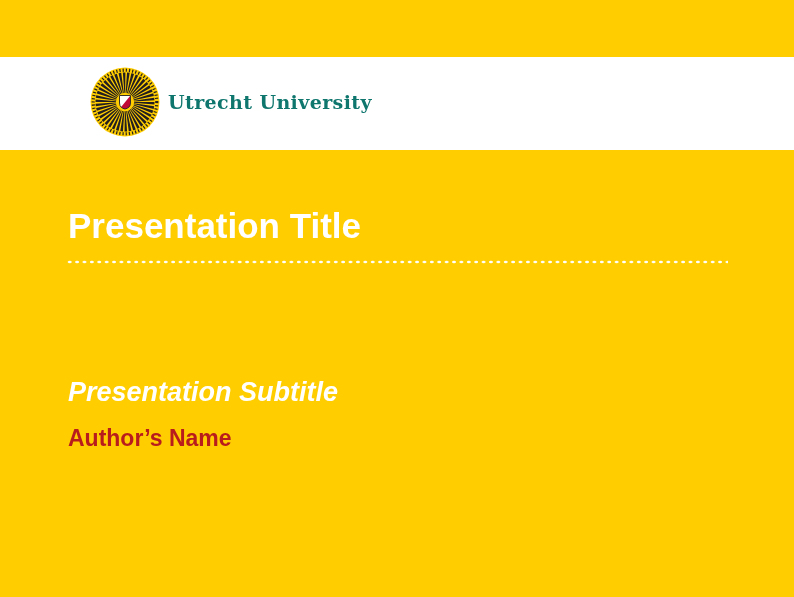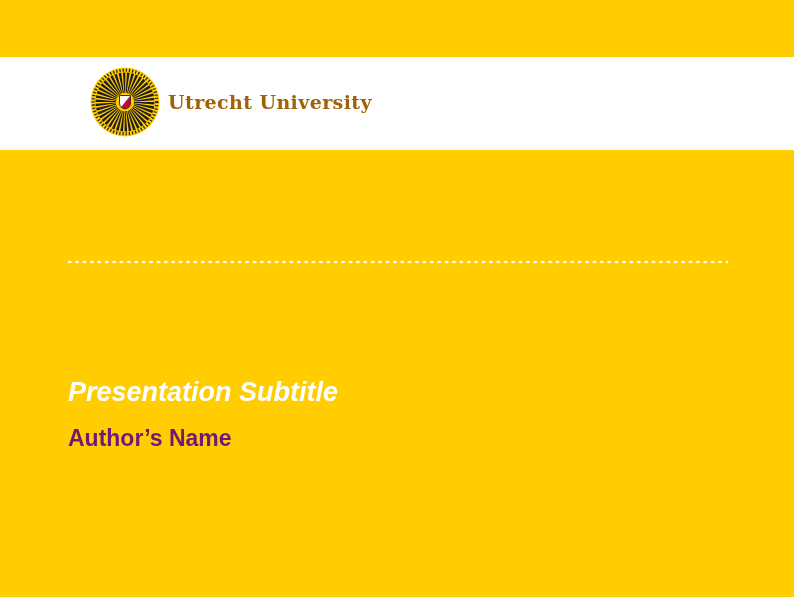--- a/index.html
+++ b/index.html
@@ -24,21 +24,21 @@
     width: 70px; height: 70px;
   }
   .logo-wordmark {
     position: absolute;
     left: 168px; top: 36px;
     font-family: "DejaVu Serif", serif;
     font-weight: 700;
     font-size: 19px;
     line-height: 1;
     letter-spacing: 0.4px;
-    color: #a16207;
+    color: #0f766e;
     white-space: nowrap;
   }
 
   
   .slide-title {
     position: absolute;
     left: 68px; top: 208px;
     font-size: 35px;
     font-weight: 700;
     line-height: 1;
@@ -64,21 +64,21 @@
     color: #FFFFFF;
     white-space: nowrap;
     font-style: italic;
   }
   .slide-author {
     position: absolute;
     left: 68px; top: 427px;
     font-size: 23px;
     font-weight: 700;
     line-height: 1;
-    color: #701a75;
+    color: #b91c1c;
     white-space: nowrap;
   }
 </style>
 </head>
 <body>
 
 <div class="slide">
 
   <div class="logo-band">
     <svg class="logo-mark" viewBox="0 0 70 70" width="70" height="70" aria-hidden="true">
@@ -96,20 +96,21 @@
 
       <circle cx="35" cy="35" r="9.2" fill="#FFCD00"></circle>
 
       <path d="M29.5 28.5 H40.5 V36 C40.5 39.8 38 41.3 35 42 C32 41.3 29.5 39.8 29.5 36 Z" fill="#FFFFFF"></path>
       <polygon points="40.5,28.5 40.5,42 29.5,42" fill="#C00A35" clip-path="url(#shieldClip)"></polygon>
       <path d="M29.5 28.5 H40.5 V36 C40.5 39.8 38 41.3 35 42 C32 41.3 29.5 39.8 29.5 36 Z" fill="none" stroke="#231F20" stroke-width="0.9"></path>
     </svg>
     <div class="logo-wordmark">Utrecht University</div>
   </div>
 
+  <h1 class="slide-title">Presentation Title</h1>
 
   <div class="title-dots"></div>
 
   <h2 class="slide-subtitle">Presentation Subtitle</h2>
 
   <div class="slide-author">Author’s Name</div>
 
 </div>
 
 </body></html>

